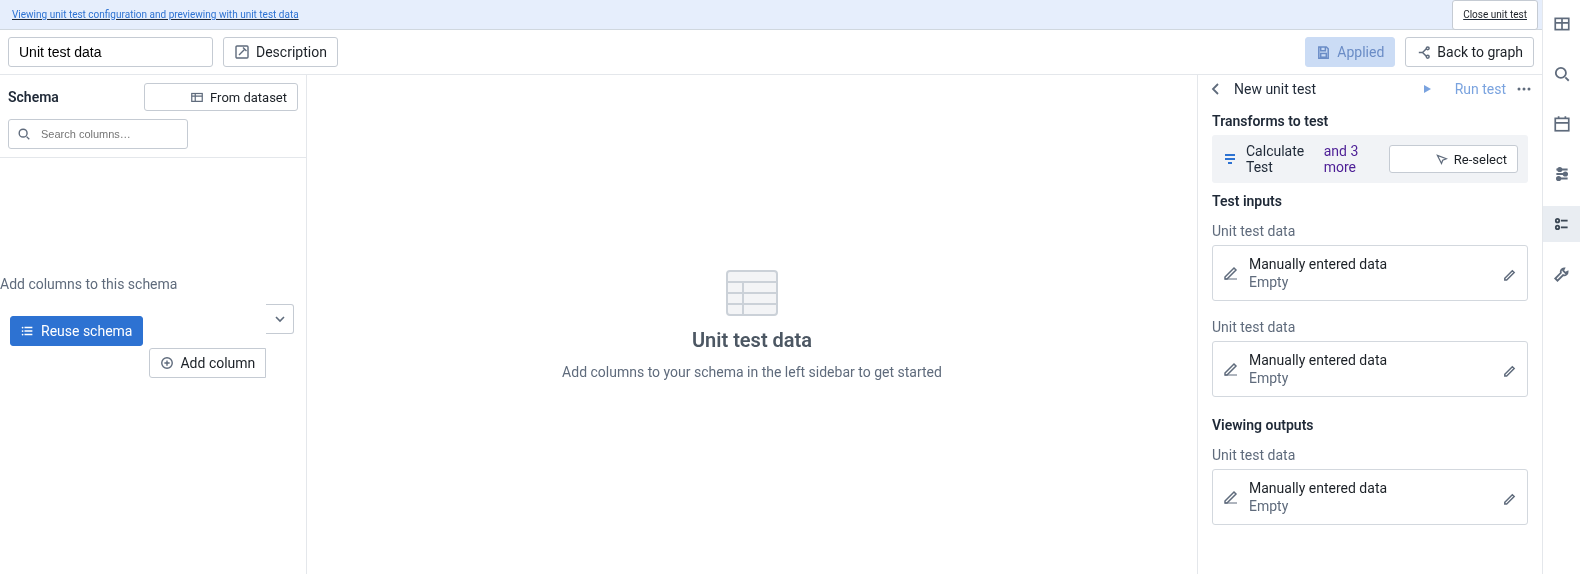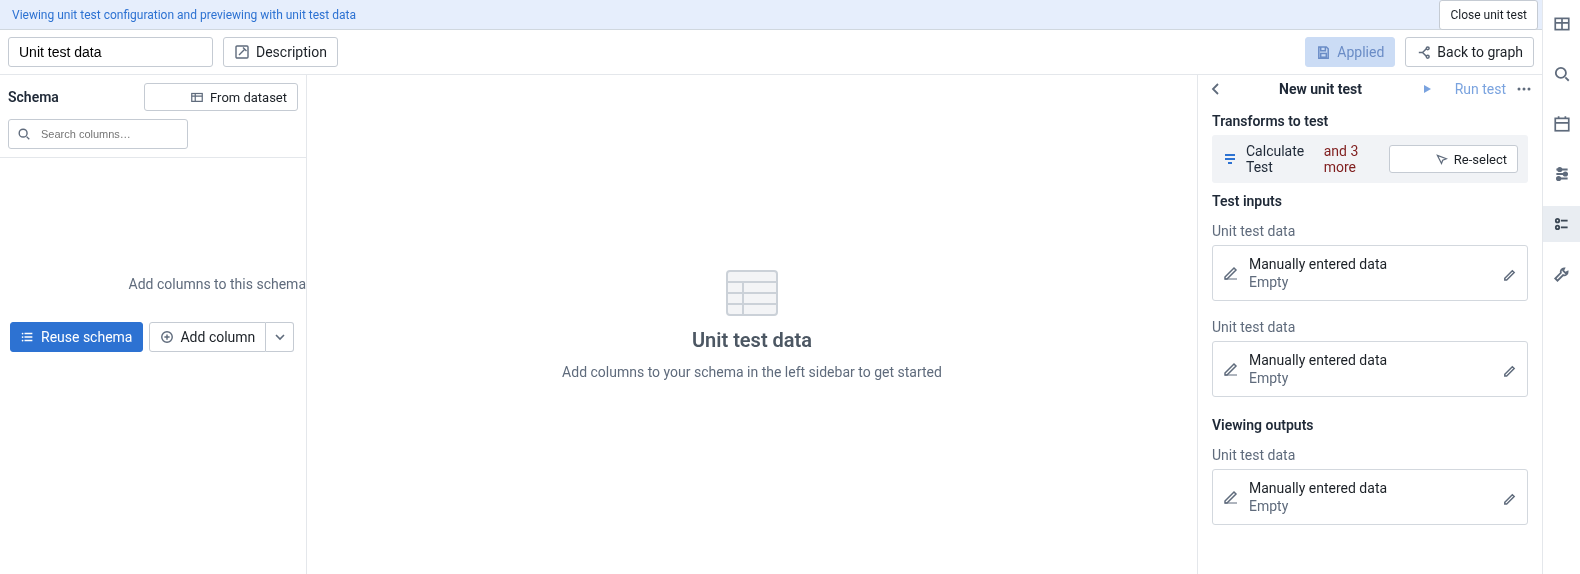--- a/index.html
+++ b/index.html
@@ -3,21 +3,21 @@
 <meta charset="utf-8">
 <style>
   * { box-sizing: border-box; }
   html, body { margin: 0; padding: 0; font-family: -apple-system, BlinkMacSystemFont, "Segoe UI", Roboto, Helvetica, Arial, sans-serif; font-size: 14px; color: #1f2937; }
   body { width: 1580px; height: 574px; overflow: hidden; display: flex; }
 
   
   .workspace { flex: 1; display: flex; flex-direction: column; min-width: 0; }
 
   
-  .banner { display: flex; align-items: center; height: 30px; background: #e6eefc; border-bottom: 1px solid #d0d7de; font-size: 12px; }
+  .banner { display: flex; align-items: center; height: 30px; background: #e6eefc; border-bottom: 1px solid #d0d7de; font-size: 10px; text-decoration: underline; }
   .banner-left { padding: 0 12px; color: #2d72d2; }
   .banner-spacer { flex: 1; }
   .btn { display: inline-flex; align-items: center; gap: 6px; border: 1px solid #c5cbd3; background: #f6f7f9; color: #1c2127; padding: 0 10px; height: 30px; border-radius: 3px; cursor: pointer; user-select: none; }
   .btn.flat { background: #ffffff; }
   .btn.small { height: 28px; font-size: 13px; padding-left: 45px; }
   .btn.icon-only { padding: 0; width: 30px; justify-content: center; }
   .btn.primary-light { background: #cbdcf5; border-color: #cbdcf5; color: #6a8cc6; }
 
   
   .toolbar { display: flex; align-items: center; gap: 10px; padding: 7px 8px; border-bottom: 1px solid #e4e7eb; }
@@ -28,44 +28,44 @@
   
   .body { flex: 1; display: flex; min-height: 0; }
 
   
   .schema { width: 307px; border-right: 1px solid #e4e7eb; display: flex; flex-direction: column; }
   .schema-head { display: flex; align-items: center; justify-content: space-between; padding: 8px 8px; }
   .schema-head h3 { margin: 0; font-size: 14px; font-weight: 600; }
   .schema-search-row { padding: 0 8px 8px 8px; border-bottom: 1px solid #e4e7eb; }
   .search-wrap { display: flex; align-items: center; gap: 8px; border: 1px solid #c5cbd3; border-radius: 3px; height: 30px; padding: 0 8px; width: 180px; background:#fff; }
   .search-wrap input { border: none; outline: none; flex: 1; font-size: 11px; background: transparent; }
-  .schema-body { flex: 1; display: flex; flex-direction: column; align-items: flex-end; gap: 18px; }
+  .schema-body { flex: 1; display: flex; flex-direction: column; align-items: flex-start; }
   .schema-empty-msg { color: #5f6b7c; margin-top: 118px; font-size: 14px; }
   .schema-actions { display: flex; gap: 6px; padding: 12px 10px; align-self: flex-start; }
-  .btn.primary { background: #2d72d2; border-color: #2d72d2; color: #fff; }
+  .btn.primary { background: #2d72d2; border-color: #2d72d2; color: #fff; margin-top: 12px; }
   .btn-group { display: flex; }
   .btn-group .btn { border-radius: 0; }
-  .btn-group .btn:first-child { border-radius: 3px 0 0 3px; }
+  .btn-group .btn:first-child { border-radius: 3px 0 0 3px; margin-top: 44px; }
   .btn-group .btn:last-child { border-radius: 0 3px 3px 0; border-left: none; }
 
   
   .canvas { flex: 1; display: flex; flex-direction: column; align-items: center; justify-content: center; gap: 12px; color: #4c5763; }
   .canvas-title { font-size: 20px; font-weight: 600; color: #4c5763; }
   .canvas-sub { color: #5f6b7c; }
 
   
   .testpanel { width: 345px; border-left: 1px solid #e4e7eb; display: flex; flex-direction: column; background:#fff; }
   .testpanel-head { display: flex; align-items: center; gap: 10px; padding: 6px 10px; }
-  .testpanel-head .title { font-weight: 700; flex: 1; margin-left: 45px; }
+  .testpanel-head .title { font-weight: 400; flex: 1; }
   .run-link { color: #7aa3df; display: inline-flex; align-items: center; gap: 22px; cursor: pointer; }
   .testpanel-section-title { font-weight: 600; padding: 10px 14px 6px 14px; }
   .transforms-box { margin: 0 14px; background: #f1f3f6; border-radius: 3px; display: flex; align-items: center; padding: 8px 10px; gap: 8px; }
   .transforms-box .t-text { flex: 1; display: flex; align-items: baseline; gap: 6px; }
   .t-icon-blue { color: #2d72d2; }
-  .t-more { color: #7f1d1d; }
+  .t-more { color: #4c1d95; }
   .subsection-label { color: #5f6b7c; padding: 8px 14px 4px 14px; font-size: 14px; }
   .data-box { margin: 2px 14px 10px 14px; border: 1px solid #d3d8de; border-radius: 3px; padding: 10px 10px; display: flex; align-items: center; gap: 10px; }
   .data-box .lines { flex: 1; }
   .data-box .main { color: #1c2127; }
   .data-box .sub { color: #5f6b7c; margin-top: 2px; }
   .icon-btn { color: #5f6b7c; cursor: pointer; }
   .ellipsis-h { letter-spacing: 1px; color:#5f6b7c; }
 
   
   .iconstrip { width: 38px; border-left: 1px solid #e4e7eb; display: flex; flex-direction: column; align-items: center; padding-top: 6px; gap: 14px; }

